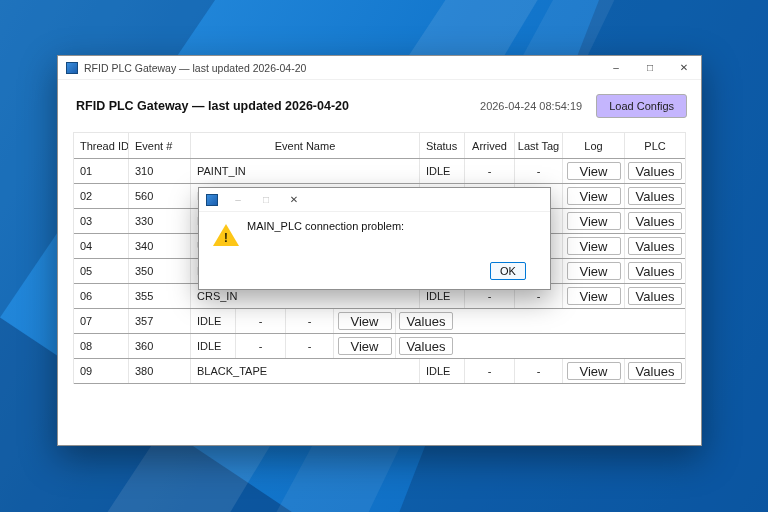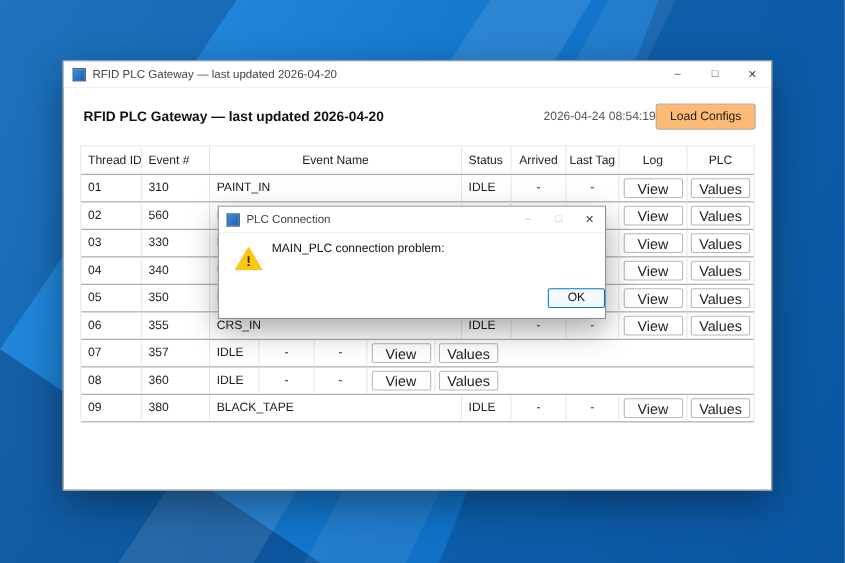--- a/index.html
+++ b/index.html
@@ -37,24 +37,24 @@
     width:34px; height:100%; display:flex; align-items:center; justify-content:center;
     font-size:10px; color:#444; cursor:default;
   }
   .win-btn.disabled { color:#c3c3c3; }
 
   
   .header {
     display:flex; align-items:center; padding:14px 14px 12px 18px;
   }
   .header-title { flex:1 1 auto; font-size:12.5px; font-weight:bold; color:#111; }
-  .timestamp { font-size:11px; color:#555; }
+  .timestamp { font-size:11px; color:#555; margin-right:14px; }
   .btn {
     font-family:"Liberation Sans", sans-serif;
-    background:#fdba74; border:1px solid #adadad; border-radius:3px;
+    background:#c4b5fd; border:1px solid #adadad; border-radius:3px;
     font-size:11px; color:#222; padding:5px 12px; cursor:default;
   }
 
   
   .table {
     margin:2px 15px 0 15px;
     border:1px solid #e6e6e6; border-bottom:none;
     font-size:11px; color:#222;
   }
   .tr { display:flex; border-bottom:1px solid #a3a3a3; height:25px; align-items:stretch; }
@@ -93,21 +93,21 @@
     position:absolute; left:14px; top:12px; width:26px; height:22px;
     clip-path:polygon(50% 0, 100% 100%, 0 100%);
     background:#fdc617; display:flex; align-items:flex-end; justify-content:center;
   }
   .warn-tri span { font-size:13px; font-weight:bold; color:#3a2f00; line-height:16px; }
   .dlg-msg {
     position:absolute; left:48px; top:8px; width:302px;
     font-size:11px; color:#111; line-height:13.5px;
   }
   .ok-btn {
-    position:absolute; right:0; bottom:9px; width:52px; height:18px;
+    position:absolute; right:24px; bottom:9px; width:36px; height:18px;
     font-family:"Liberation Sans", sans-serif; font-size:11px; color:#111;
     background:#f4f9fe; border:1px solid #0078d7; border-radius:2px; cursor:default;
     line-height:15px; padding:0;
   }
 </style>
 </head>
 <body>
 
 <div class="shape s1"></div>
 <div class="shape s2"></div>
@@ -275,21 +275,20 @@
       <div class="td c-plc center">
           <button class="cell-btn">Values</button>
         </div>
     </div>
   </div>
 </div>
 
 <div class="dialog">
   <div class="titlebar">
     <div class="app-icon"></div>
-    <div class="titlebar-text">PLC Connection</div>
     <div class="win-controls">
       <div class="win-btn disabled">–</div>
       <div class="win-btn disabled">□</div>
       <div class="win-btn">✕</div>
     </div>
   </div>
   <div class="dlg-body">
     <div class="warn-tri">
       <span>!</span>
     </div>

